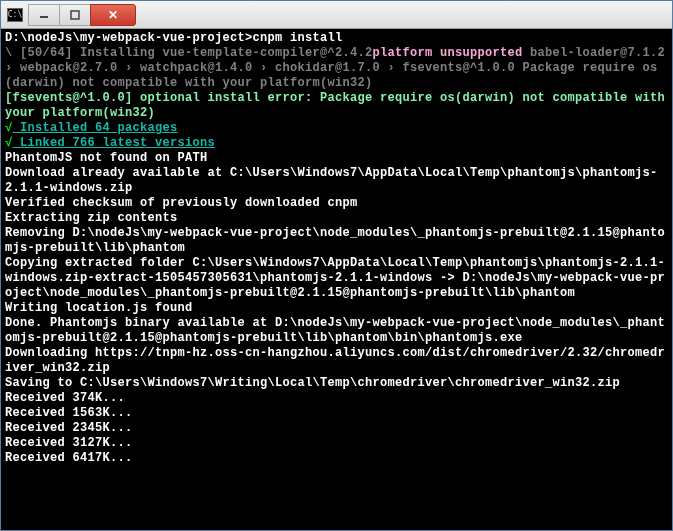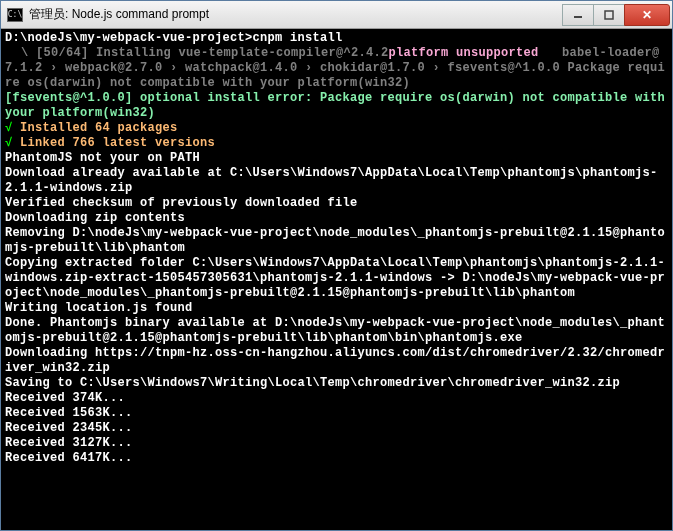--- a/index.html
+++ b/index.html
@@ -78,34 +78,33 @@
   background: #000;
   color: #fff;
   padding: 2px 4px;
   line-height: 15px;
   white-space: pre-wrap;
   word-break: break-all;
   font-weight: bold;
   letter-spacing: 0.3px;
   overflow: hidden;
 }
-.gray { color: #808080; margin-left: 16px; }
+.gray { color: #808080; }
 .green { color: #00ff00; }
-.dgreen { color: #fdba74; }
+.dgreen { color: #14b8a6; text-decoration: underline; }
 .magenta { color: #f9a8d4; }
 .yellow { color: #86efac; }
 .white { color: #ffffff; margin-top: 44px; }
 </style>
 </head>
 <body>
 
 <div class="window">
   <div class="titlebar">
     <span class="icon">C:\</span>
-    <span class="title-text">管理员: Node.js command prompt</span>
     <div class="win-controls">
       <div class="win-btn min">
         <svg width="10" height="10">
             <line x1="1" y1="7" x2="9" y2="7" stroke-width="2"></line>
           </svg>
       </div>
       <div class="win-btn max">
         <svg width="10" height="10">
             <rect x="1" y="1" width="8" height="8" fill="none" stroke-width="1.5"></rect>
           </svg>
@@ -114,24 +113,24 @@
         <span>✕</span>
       </div>
     </div>
   </div>
 
   <div class="terminal"><span class="white"><span>D:\nodeJs\my-webpack-vue-project&gt;</span><span>cnpm install</span></span>
 <span class="gray">\ [50/64] Installing vue-template-compiler@^2.4.2</span><span class="magenta">platform unsupported</span><span class="gray"> babel-loader@7.1.2 › webpack@2.7.0 › watchpack@1.4.0 › chokidar@1.7.0 › fsevents@^1.0.0 Package require os(darwin) not compatible with your platform(win32)</span>
 <span class="yellow">[fsevents@^1.0.0] optional install error: Package require os(darwin) not compatible with your platform(win32)</span>
 <span class="green">√</span><span class="dgreen"> Installed 64 packages</span>
 <span class="green">√</span><span class="dgreen"> Linked 766 latest versions</span>
-<span class="white">PhantomJS not your on PATH</span>
+<span class="white">PhantomJS not found on PATH</span>
 <span class="white">Download already available at C:\Users\Windows7\AppData\Local\Temp\phantomjs\phantomjs-2.1.1-windows.zip</span>
-<span class="white">Verified checksum of previously downloaded file</span>
-<span class="white">Downloading zip contents</span>
+<span class="white">Verified checksum of previously downloaded cnpm</span>
+<span class="white">Extracting zip contents</span>
 <span class="white">Removing D:\nodeJs\my-webpack-vue-project\node_modules\_phantomjs-prebuilt@2.1.15@phantomjs-prebuilt\lib\phantom</span>
 <span class="white">Copying extracted folder C:\Users\Windows7\AppData\Local\Temp\phantomjs\phantomjs-2.1.1-windows.zip-extract-1505457305631\phantomjs-2.1.1-windows -&gt; D:\nodeJs\my-webpack-vue-project\node_modules\_phantomjs-prebuilt@2.1.15@phantomjs-prebuilt\lib\phantom</span>
 <span class="white">Writing location.js found</span>
 <span class="white">Done. Phantomjs binary available at D:\nodeJs\my-webpack-vue-project\node_modules\_phantomjs-prebuilt@2.1.15@phantomjs-prebuilt\lib\phantom\bin\phantomjs.exe</span>
 <span class="white">Downloading https://tnpm-hz.oss-cn-hangzhou.aliyuncs.com/dist/chromedriver/2.32/chromedriver_win32.zip</span>
 <span class="white">Saving to C:\Users\Windows7\Writing\Local\Temp\chromedriver\chromedriver_win32.zip</span>
 <span class="white">Received 374K...</span>
 <span class="white">Received 1563K...</span>
 <span class="white">Received 2345K...</span>
 <span class="white">Received 3127K...</span>

